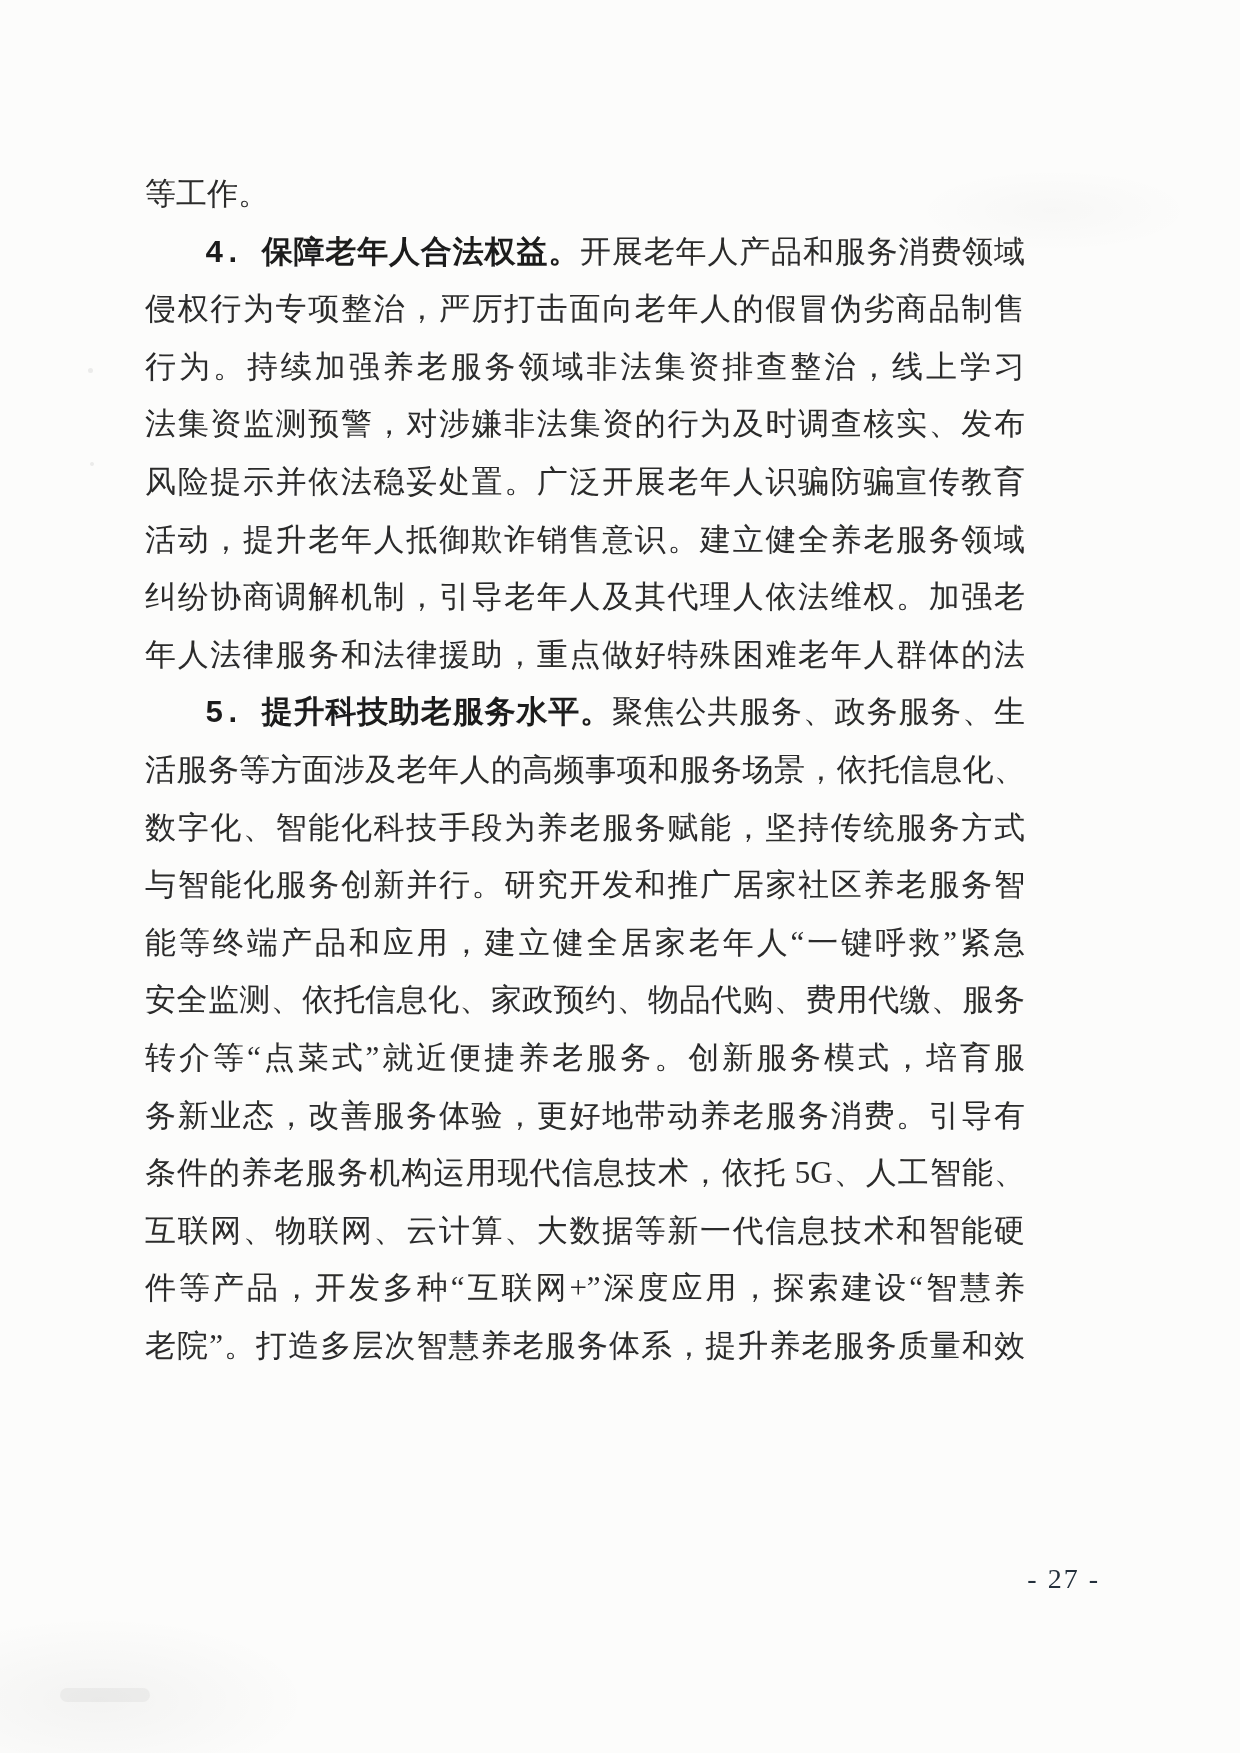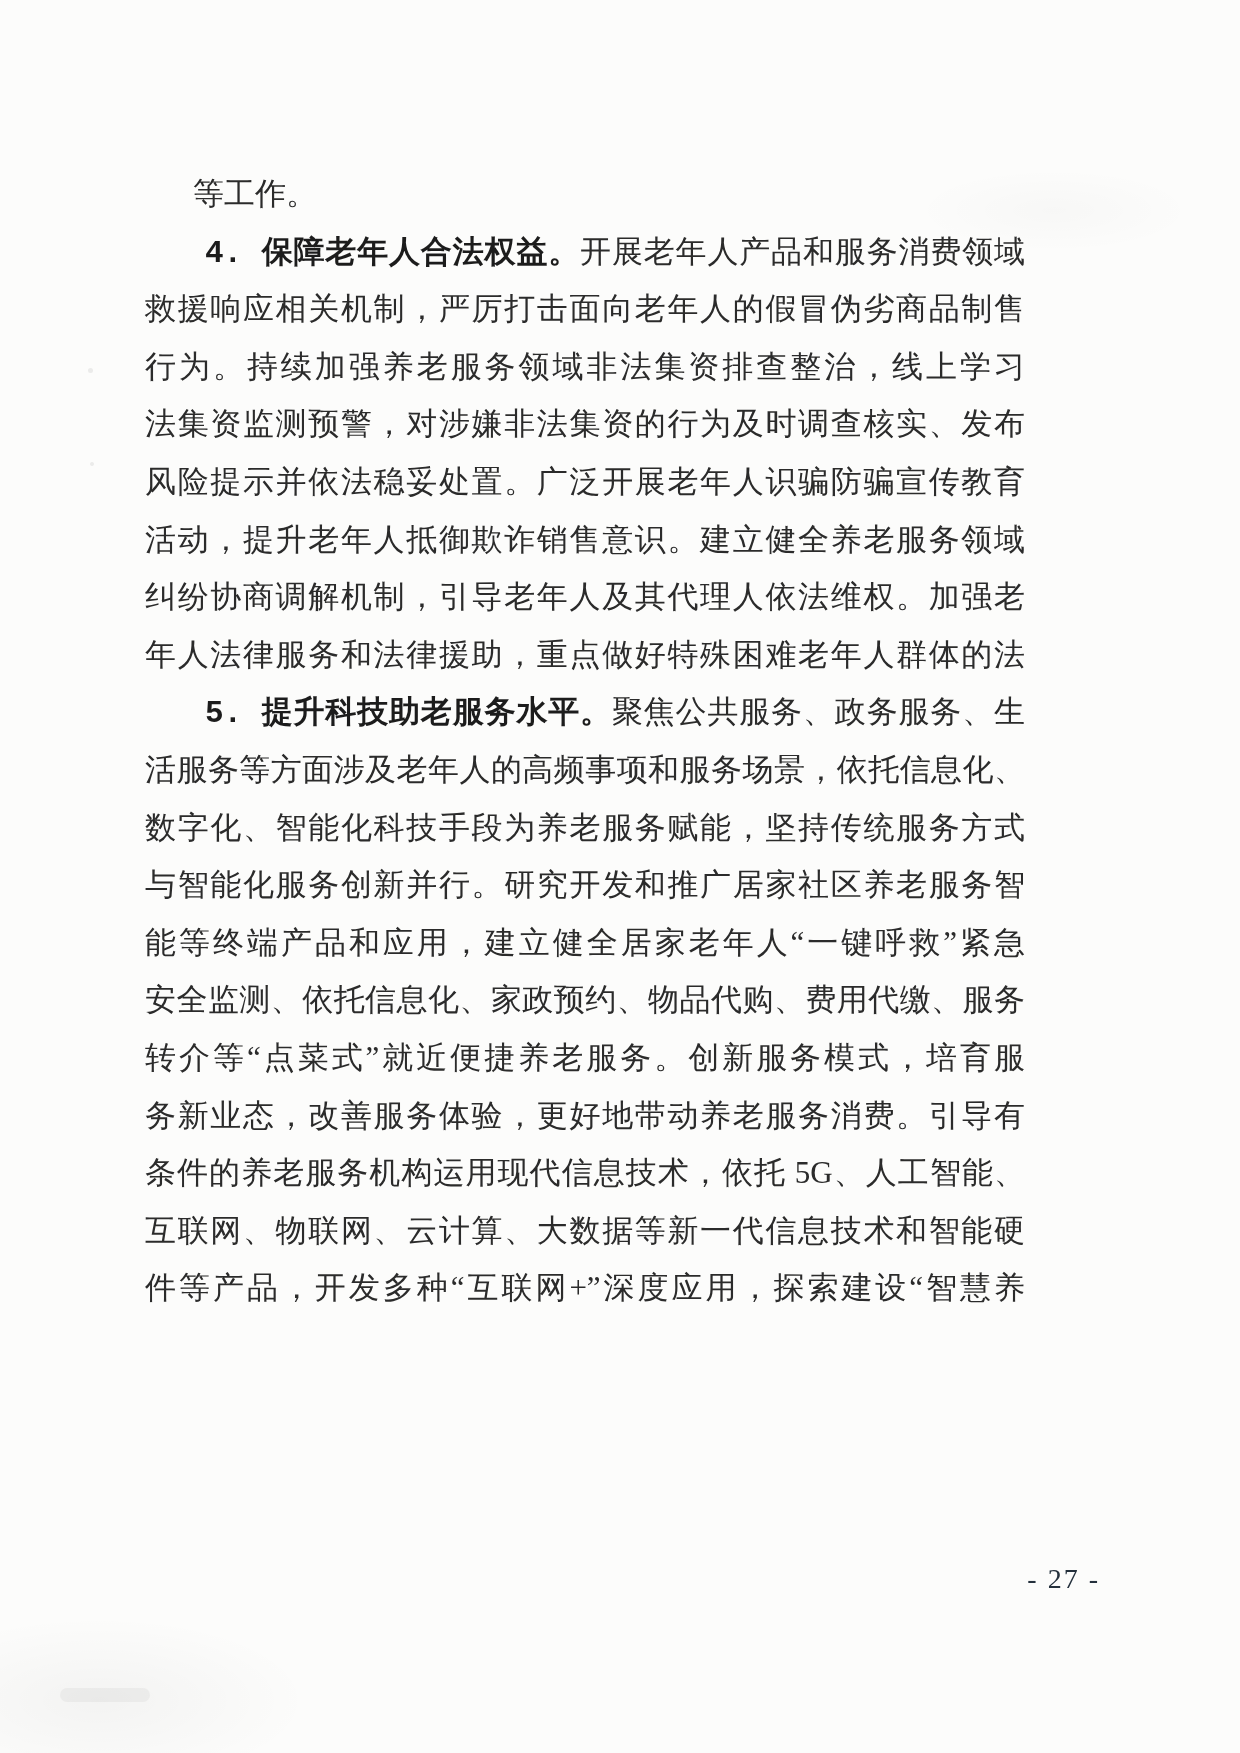--- a/index.html
+++ b/index.html
@@ -35,21 +35,20 @@
     line-height: 57.6px;
     text-align: justify;
     text-align-last: justify;
     -moz-text-align-last: justify;
     white-space: normal;
     overflow: visible;
   }
   .line.para-end {
     text-align: left;
     text-align-last: left;
-    margin-left: 48px;
     -moz-text-align-last: left;
   }
   .line.para-start {
     text-indent: 60px;
   }
   .lead {
     font-family: Liberation Mono, monospace;
     font-weight: 700;
     color: #1c1c1c;
   }
@@ -81,37 +80,38 @@
 
   <div class="scan-artifact artifact-1"></div>
   <div class="scan-artifact artifact-2"></div>
   <div class="scan-artifact artifact-3"></div>
 
   <div class="text-block">
 
     <div class="line para-end"><span>等工作。</span></div>
 
     <div class="line para-start"><span class="lead">4. 保障老年人合法权益。</span><span>开展老年人产品和服务消费领域</span></div>
-    <div class="line"><span>救援响应相关机制，严厉打击面向老年人的假冒伪劣商品制售</span></div>
+    <div class="line"><span>侵权行为专项整治，严厉打击面向老年人的假冒伪劣商品制售</span></div>
     <div class="line"><span>行为。持续加强养老服务领域非法集资排查整治，线上学习</span></div>
     <div class="line"><span>法集资监测预警，对涉嫌非法集资的行为及时调查核实、发布</span></div>
     <div class="line"><span>风险提示并依法稳妥处置。广泛开展老年人识骗防骗宣传教育</span></div>
     <div class="line"><span>活动，提升老年人抵御欺诈销售意识。建立健全养老服务领域</span></div>
     <div class="line"><span>纠纷协商调解机制，引导老年人及其代理人依法维权。加强老</span></div>
     <div class="line"><span>年人法律服务和法律援助，重点做好特殊困难老年人群体的法</span></div>
 
     <div class="line para-start"><span class="lead">5. 提升科技助老服务水平。</span><span>聚焦公共服务、政务服务、生</span></div>
     <div class="line"><span>活服务等方面涉及老年人的高频事项和服务场景，依托信息化、</span></div>
     <div class="line"><span>数字化、智能化科技手段为养老服务赋能，坚持传统服务方式</span></div>
     <div class="line"><span>与智能化服务创新并行。研究开发和推广居家社区养老服务智</span></div>
     <div class="line"><span>能等终端产品和应用，建立健全居家老年人“一键呼救”紧急</span></div>
     <div class="line"><span>安全监测、依托信息化、家政预约、物品代购、费用代缴、服务</span></div>
     <div class="line"><span>转介等“点菜式”就近便捷养老服务。创新服务模式，培育服</span></div>
     <div class="line"><span>务新业态，改善服务体验，更好地带动养老服务消费。引导有</span></div>
     <div class="line"><span>条件的养老服务机构运用现代信息技术，依托 5G、人工智能、</span></div>
     <div class="line"><span>互联网、物联网、云计算、大数据等新一代信息技术和智能硬</span></div>
     <div class="line"><span>件等产品，开发多种“互联网+”深度应用，探索建设“智慧养</span></div>
+    <div class="line"><span>老院”。打造多层次智慧养老服务体系，提升养老服务质量和效</span></div>
 
   </div>
 
   <div class="page-number">- 27 -</div>
 
 </div>
 
 </body></html>

